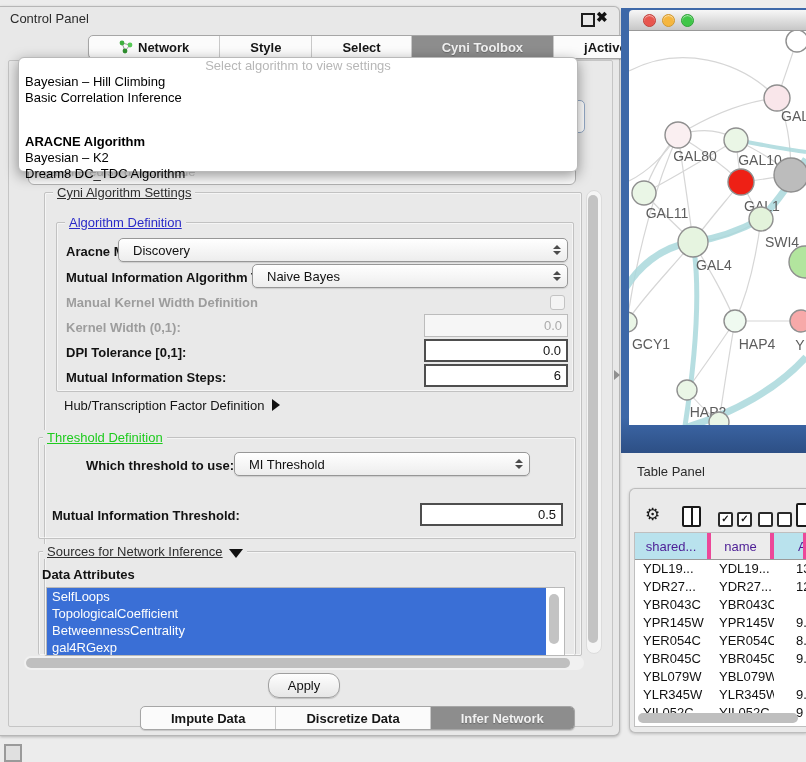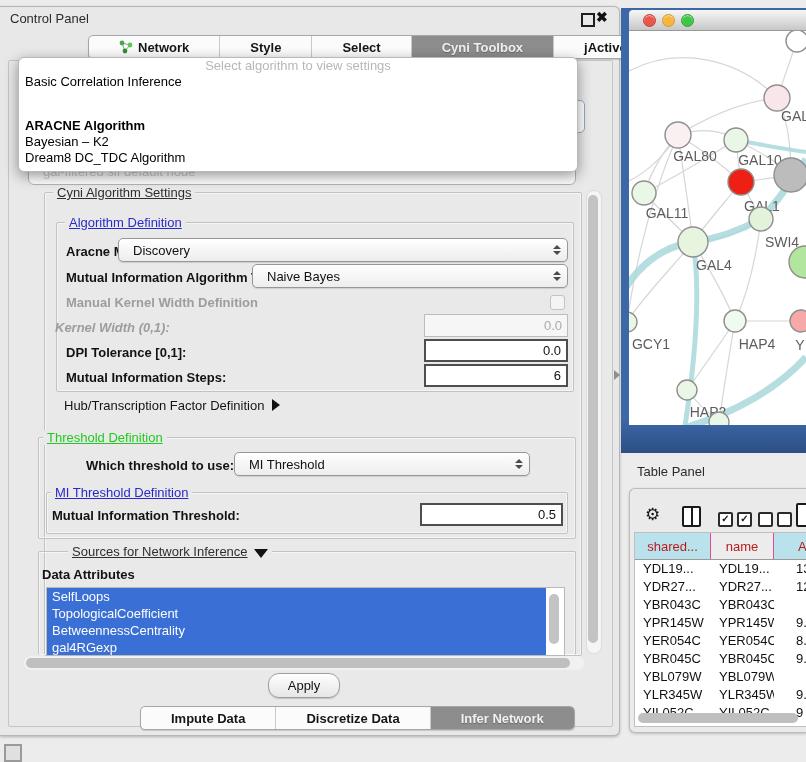--- a/index.html
+++ b/index.html
@@ -73,22 +73,22 @@
   .tp-window{left:629px;top:488px;width:177px;height:243px;background:#eaeaea;
              border:1px solid #bdbdbd;border-right:none;border-radius:6px 0 0 6px;box-shadow:0 1px 3px rgba(0,0,0,.2);}
   .gear{font-size:17px;color:#1a1a1a;}
   .colicon{width:15px;height:17px;border:2px solid #1a1a1a;border-radius:2px;background:#fff;}
   .colicon div{position:absolute;left:7px;top:0;width:2px;height:17px;background:#1a1a1a;}
   .cb{width:11px;height:11px;border:2px solid #2a2a2a;border-radius:2px;background:#fff;
       font-size:10px;line-height:10px;text-align:center;color:#111;font-weight:bold;}
   .docicon{width:14px;height:20px;border:2px solid #1a1a1a;background:#fff;border-radius:2px;}
   .tbl{left:634px;top:532px;width:172px;height:193px;background:#fff;border:1px solid #bfbfbf;border-right:none;overflow:hidden;}
   .tbl-header{display:flex;height:26px;border-bottom:1px solid #9a9a9a;}
-  .th{font-size:13px;color:#b91c1c;display:flex;align-items:center;justify-content:center;
-      border-right:1px solid #ec4899;box-sizing:border-box;overflow:hidden;}
+  .th{font-size:13px;color:#4c1d95;display:flex;align-items:center;justify-content:center;
+      border-right:4px solid #ec4899;box-sizing:border-box;overflow:hidden;}
   .trow{display:flex;height:18px;}
   .td{font-size:13px;color:#111;line-height:18px;box-sizing:border-box;overflow:hidden;white-space:nowrap;}
   .mini-icon{left:4px;top:744px;width:14px;height:14px;border:2px solid #9a9a9a;background:#e0e0e0;}
   .split-arrow{left:614px;top:370px;width:0;height:0;border-top:5px solid transparent;
                border-bottom:5px solid transparent;border-left:6px solid #8f8f8f;}
 </style>
 </head>
 <body>
 
 <div id="root">
@@ -130,20 +130,21 @@
     <div class="spinner" style="position:absolute;right:0;top:8px;">
         <div class="up"></div>
         <div class="down"></div>
       </div>
   </div>
   <div class="abs bg-combo">gal-filtered sif default node</div>
 
   <div class="abs popup">
     <div class="popup-placeholder">Select algorithm to view settings</div>
     <div id="popup-items">
+        <div class="popup-item">Bayesian – Hill Climbing</div>
         <div class="popup-item">Basic Correlation Inference</div>
         <div class="popup-item bold">ARACNE Algorithm</div>
         <div class="popup-item">Bayesian – K2</div>
         <div class="popup-item">Dream8 DC_TDC Algorithm</div>
       </div>
   </div>
 
   <div class="abs groupbox" style="left:44px;top:192px;width:536px;height:462px;">
     <span class="grouptitle">Cyni Algorithm Settings</span>
   </div>
@@ -162,21 +163,21 @@
   <div class="abs lbl" style="left:66px;top:270px;">Mutual Information Algorithm Type:</div>
   <div class="abs combo" style="left:252px;top:264px;width:316px;height:24px;">
     <span>Naive Bayes</span>
     <span class="spinner">
         <span class="up"></span>
         <span class="down"></span>
       </span>
   </div>
   <div class="abs lbl dis" style="left:66px;top:295px;">Manual Kernel Width Definition</div>
   <div class="abs checkbox" style="left:550px;top:295px;"></div>
-  <div class="abs lbl dis" style="left:55px;top:320px;font-style:italic;">Kernel Width (0,1):</div>
+  <div class="abs lbl dis" style="left:66px;top:320px;">Kernel Width (0,1):</div>
   <div class="abs field dis" style="left:424px;top:314px;width:144px;height:23px;">0.0</div>
   <div class="abs lbl" style="left:66px;top:345px;">DPI Tolerance [0,1]:</div>
   <div class="abs field" style="left:424px;top:339px;width:144px;height:23px;">0.0</div>
   <div class="abs lbl" style="left:66px;top:370px;">Mutual Information Steps:</div>
   <div class="abs field" style="left:424px;top:364px;width:144px;height:23px;">6</div>
 
   <div class="abs" style="left:64px;top:398px;font-size:13px;color:#141414;">
     <span>Hub/Transcription Factor Definition</span><span class="tri-right"></span>
   </div>
 
@@ -184,28 +185,25 @@
     <span class="grouptitle green" style="left:4px;">Threshold Definition</span>
   </div>
   <div class="abs lbl" style="left:86px;top:458px;">Which threshold to use:</div>
   <div class="abs combo" style="left:234px;top:452px;width:296px;height:24px;">
     <span>MI Threshold</span>
     <span class="spinner">
         <span class="up"></span>
         <span class="down"></span>
       </span>
   </div>
-  <div class="abs groupbox" style="left:46px;top:492px;width:520px;height:40px;">
-    <span class="grouptitle blue" style="left:4px;">MI Threshold Definition</span>
-  </div>
   <div class="abs lbl" style="left:52px;top:508px;">Mutual Information Threshold:</div>
   <div class="abs field" style="left:420px;top:503px;width:143px;height:23px;">0.5</div>
 
   <div class="abs groupbox" style="left:38px;top:551px;width:536px;height:103px;border-bottom:none;">
-    <span class="grouptitle" style="left:4px;margin-left:25px;"><span>Sources for Network Inference</span><span class="tri-down"></span></span>
+    <span class="grouptitle" style="left:4px;"><span>Sources for Network Inference</span><span class="tri-down"></span></span>
   </div>
   <div class="abs lbl" style="left:42px;top:567px;">Data Attributes</div>
   <div class="abs attr-list" style="left:46px;top:587px;width:517px;height:67px;">
     <div id="attr-items">
         <div class="attr-item">SelfLoops</div>
         <div class="attr-item">TopologicalCoefficient</div>
         <div class="attr-item">BetweennessCentrality</div>
         <div class="attr-item">gal4RGexp</div>
       </div>
     <div class="vthumb" style="position:absolute;right:5px;top:6px;width:10px;height:50px;"></div>

